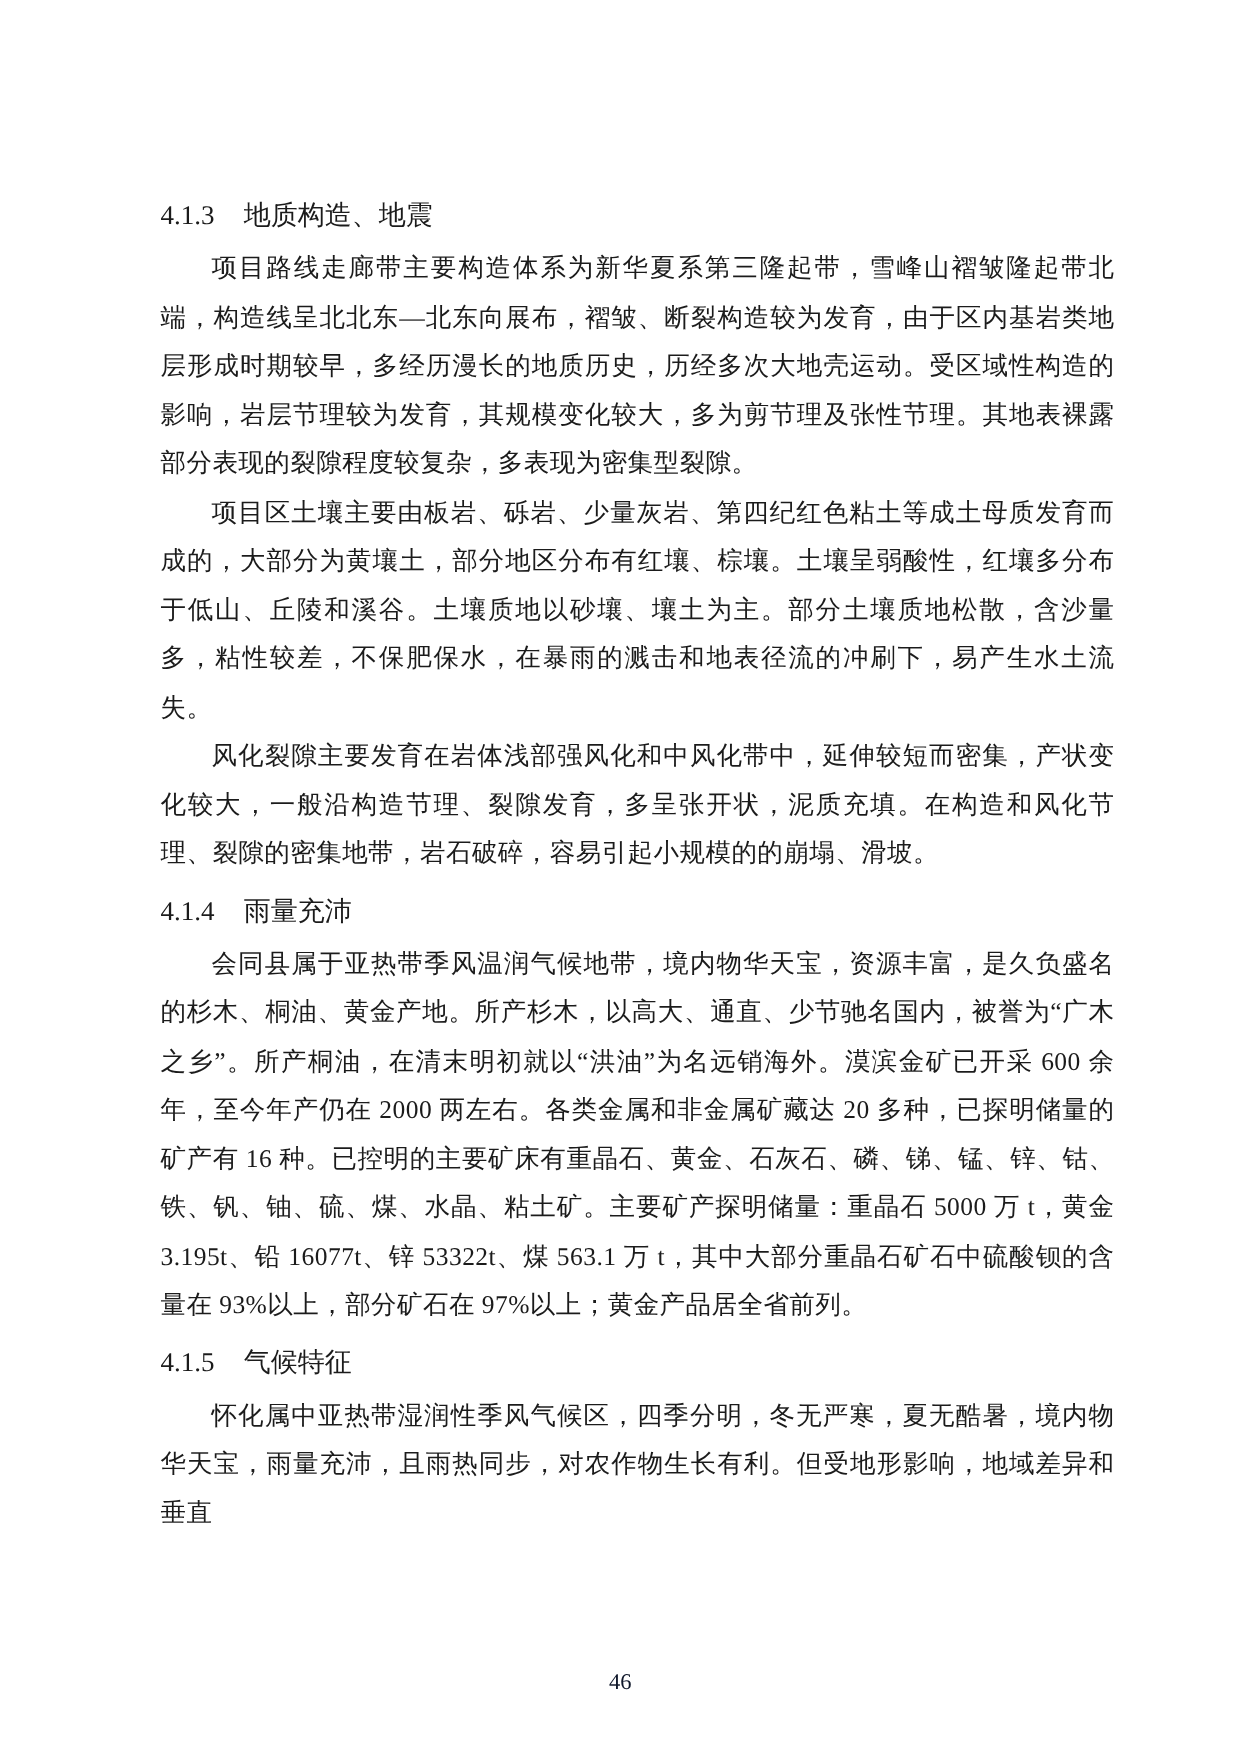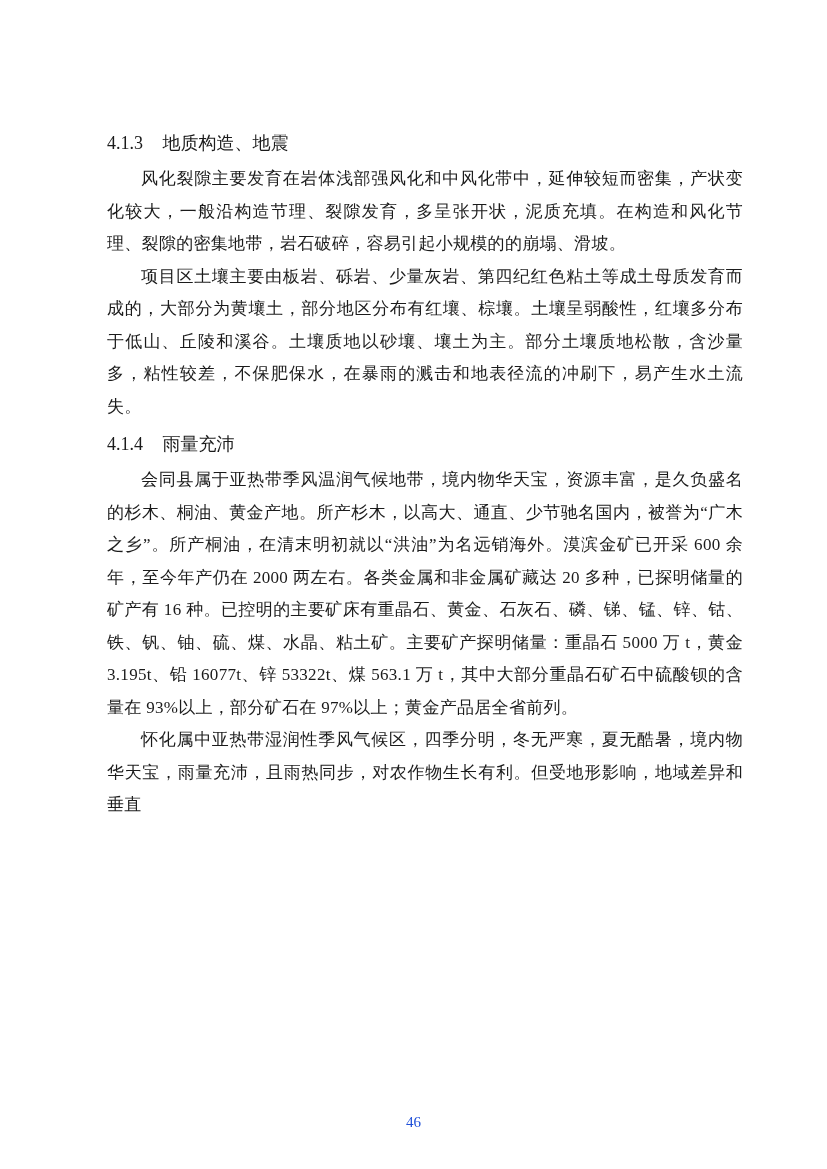--- a/index.html
+++ b/index.html
@@ -43,40 +43,45 @@
     text-indent: 2em;
     letter-spacing: 0.3px;
   }
   .page-number {
     position: absolute;
     left: 0;
     right: 0;
     bottom: 62px;
     text-align: center;
     font-size: 15px;
-    color: #1d4ed8;
+    color: #0f172a;
   }
 </style>
 </head>
 <body>
 
 <div class="page">
   <div class="content">
 
     <h2 class="section-heading">
       <span class="heading-number">4.1.3</span>
       <span>地质构造、地震</span>
     </h2>
+    <p class="body-paragraph">项目路线走廊带主要构造体系为新华夏系第三隆起带，雪峰山褶皱隆起带北端，构造线呈北北东—北东向展布，褶皱、断裂构造较为发育，由于区内基岩类地层形成时期较早，多经历漫长的地质历史，历经多次大地壳运动。受区域性构造的影响，岩层节理较为发育，其规模变化较大，多为剪节理及张性节理。其地表裸露部分表现的裂隙程度较复杂，多表现为密集型裂隙。</p>
+    <p class="body-paragraph">项目区土壤主要由板岩、砾岩、少量灰岩、第四纪红色粘土等成土母质发育而成的，大部分为黄壤土，部分地区分布有红壤、棕壤。土壤呈弱酸性，红壤多分布于低山、丘陵和溪谷。土壤质地以砂壤、壤土为主。部分土壤质地松散，含沙量多，粘性较差，不保肥保水，在暴雨的溅击和地表径流的冲刷下，易产生水土流失。</p>
     <p class="body-paragraph">风化裂隙主要发育在岩体浅部强风化和中风化带中，延伸较短而密集，产状变化较大，一般沿构造节理、裂隙发育，多呈张开状，泥质充填。在构造和风化节理、裂隙的密集地带，岩石破碎，容易引起小规模的的崩塌、滑坡。</p>
-    <p class="body-paragraph">项目区土壤主要由板岩、砾岩、少量灰岩、第四纪红色粘土等成土母质发育而成的，大部分为黄壤土，部分地区分布有红壤、棕壤。土壤呈弱酸性，红壤多分布于低山、丘陵和溪谷。土壤质地以砂壤、壤土为主。部分土壤质地松散，含沙量多，粘性较差，不保肥保水，在暴雨的溅击和地表径流的冲刷下，易产生水土流失。</p>
 
     <h2 class="section-heading">
       <span class="heading-number">4.1.4</span>
       <span>雨量充沛</span>
     </h2>
     <p class="body-paragraph">会同县属于亚热带季风温润气候地带，境内物华天宝，资源丰富，是久负盛名的杉木、桐油、黄金产地。所产杉木，以高大、通直、少节驰名国内，被誉为“广木之乡”。所产桐油，在清末明初就以“洪油”为名远销海外。漠滨金矿已开采 600 余年，至今年产仍在 2000 两左右。各类金属和非金属矿藏达 20 多种，已探明储量的矿产有 16 种。已控明的主要矿床有重晶石、黄金、石灰石、磷、锑、锰、锌、钴、铁、钒、铀、硫、煤、水晶、粘土矿。主要矿产探明储量：重晶石 5000 万 t，黄金 3.195t、铅 16077t、锌 53322t、煤 563.1 万 t，其中大部分重晶石矿石中硫酸钡的含量在 93%以上，部分矿石在 97%以上；黄金产品居全省前列。</p>
 
+    <h2 class="section-heading">
+      <span class="heading-number">4.1.5</span>
+      <span>气候特征</span>
+    </h2>
     <p class="body-paragraph">怀化属中亚热带湿润性季风气候区，四季分明，冬无严寒，夏无酷暑，境内物华天宝，雨量充沛，且雨热同步，对农作物生长有利。但受地形影响，地域差异和垂直</p>
 
   </div>
 
   <div class="page-number">46</div>
 </div>
 
 </body></html>

